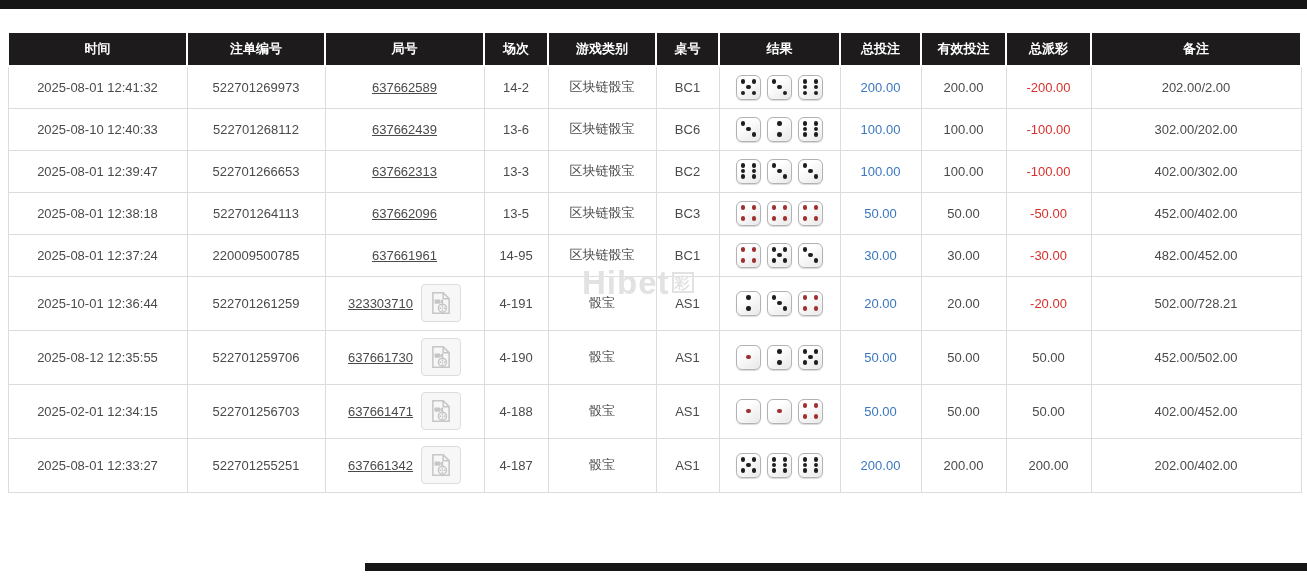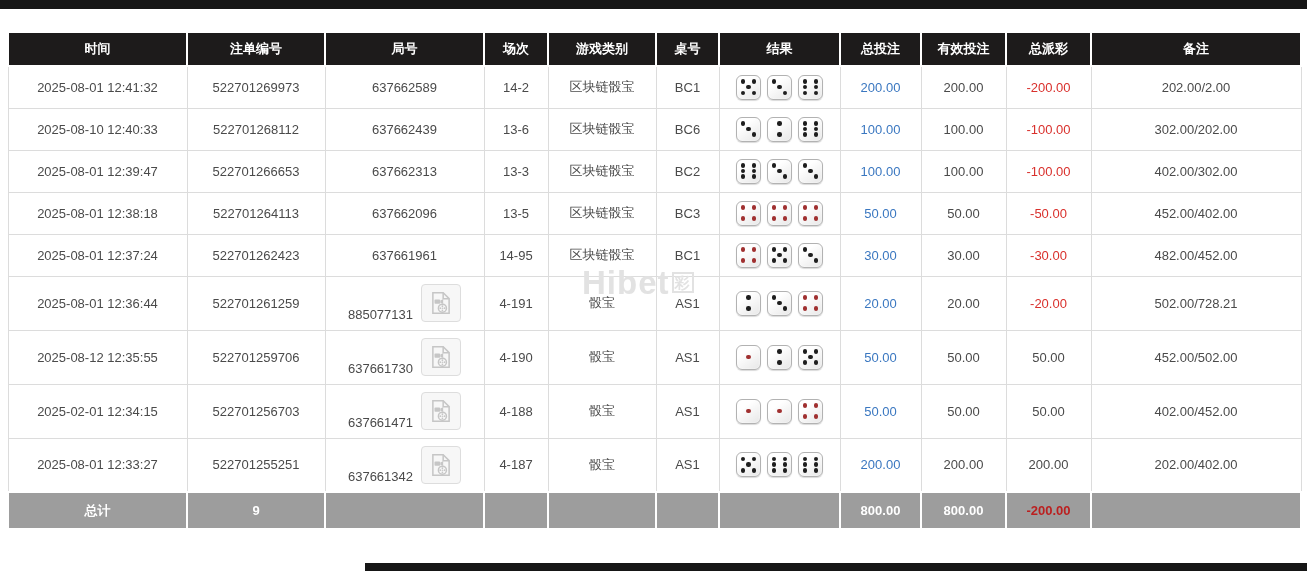--- a/index.html
+++ b/index.html
@@ -51,21 +51,21 @@
   }
   tbody tr.tall td { height: 54px; }
   td.blue { color: var(--bet-blue); cursor: pointer; }
   td.payout.neg { color: var(--loss-red); }
   tfoot td {
     background: var(--footer-bg); color: #fff; font-weight: bold;
     height: 37px; border: 2px solid #fff; font-size: 13px;
   }
   tfoot td.payout.neg { color: var(--footer-red); }
   .round-wrap {
-    display: flex; align-items: flex-end; justify-content: center; gap: 8px;
+    display: flex; align-items: center; justify-content: center; gap: 8px; text-decoration: underline;
   }
   .video-btn {
     width: 40px; height: 38px; border: 1px solid #ddd; border-radius: 4px;
     background: #f7f7f7; display: flex; align-items: center; justify-content: center;
     cursor: pointer; padding: 0;
   }
   .dice-row {
     display: flex; align-items: center; justify-content: center; gap: 6px;
   }
   .die {
@@ -274,21 +274,21 @@
           </div>
     </td>
     <td class="blue">50.00</td>
     <td>50.00</td>
     <td class="payout neg">-50.00</td>
     <td>452.00/402.00</td>
   </tr>
 
   <tr>
     <td>2025-08-01 12:37:24</td>
-    <td>522701262423</td>
+    <td>220009500785</td>
     <td>
       <div class="round-wrap">
         <span>637661961</span>
 
       </div>
     </td>
     <td>14-95</td>
     <td>区块链骰宝</td>
     <td>BC1</td>
     <td>
@@ -313,25 +313,25 @@
             </div>
           </div>
     </td>
     <td class="blue">30.00</td>
     <td>30.00</td>
     <td class="payout neg">-30.00</td>
     <td>482.00/452.00</td>
   </tr>
 
   <tr class="tall">
-    <td>2025-08-01 12:36:44</td>
+    <td>2025-10-01 12:36:44</td>
     <td>522701261259</td>
     <td>
       <div class="round-wrap">
-        <span>885077131</span>
+        <span>323303710</span>
         <button class="video-btn">
           <svg width="26" height="26" viewBox="0 0 24 24" fill="none" stroke="#c6c6c6" stroke-width="1.4">
             <path d="M4.5 2.5 h9.5 l5.5 5.5 v13.5 h-15 z"></path>
             <path d="M14 2.5 v5.5 h5.5"></path>
             <rect x="6" y="8.8" width="5.2" height="3.8" rx="0.8" fill="#c6c6c6" stroke="none"></rect>
             <path d="M11.4 9.6 l2.6 -1.1 v4.4 l-2.6 -1.1 z" fill="#c6c6c6" stroke="none"></path>
             <circle cx="13.3" cy="16.8" r="3.7"></circle>
             <circle cx="13.3" cy="16.8" r="0.7" fill="#c6c6c6" stroke="none"></circle>
             <circle cx="13.3" cy="14.9" r="0.8" fill="#c6c6c6" stroke="none"></circle>
             <circle cx="13.3" cy="18.7" r="0.8" fill="#c6c6c6" stroke="none"></circle>
@@ -517,29 +517,16 @@
             </div>
           </div>
     </td>
     <td class="blue">200.00</td>
     <td>200.00</td>
     <td class="payout">200.00</td>
     <td>202.00/402.00</td>
   </tr>
 </tbody>
   <tfoot>
-    <tr>
-      <td>总计</td>
-      <td>9</td>
-      <td></td>
-      <td></td>
-      <td></td>
-      <td></td>
-      <td></td>
-      <td>800.00</td>
-      <td>800.00</td>
-      <td class="payout neg">-200.00</td>
-      <td></td>
-    </tr>
   </tfoot>
 </table>
 
 <div class="bottom-bar"></div>
 
 </body></html>

